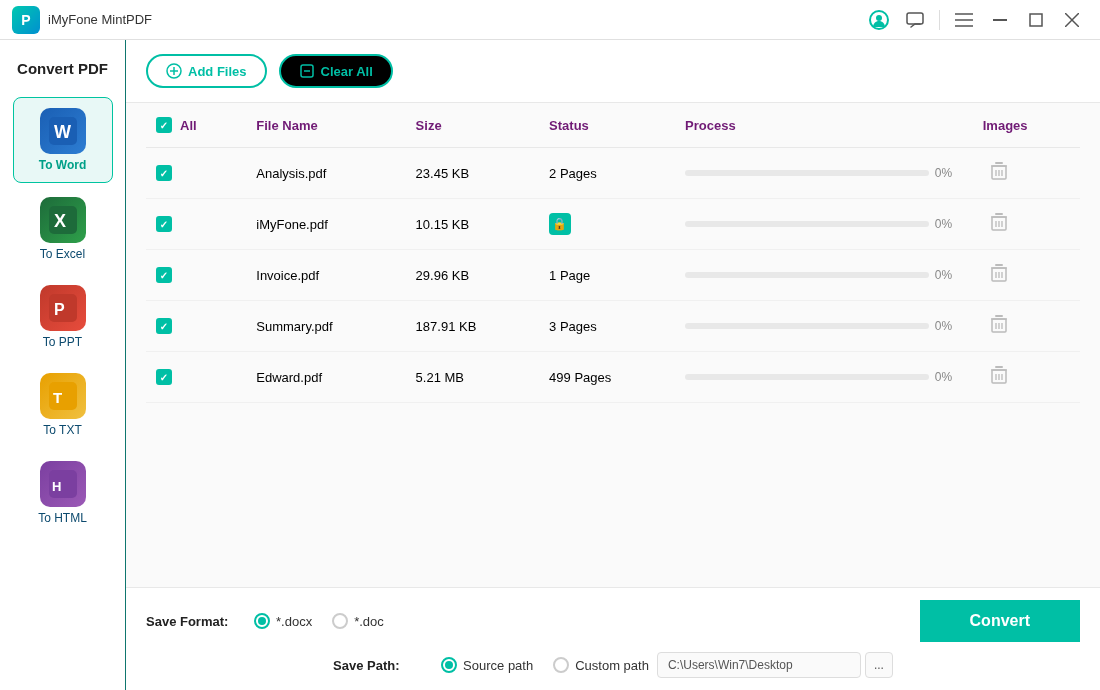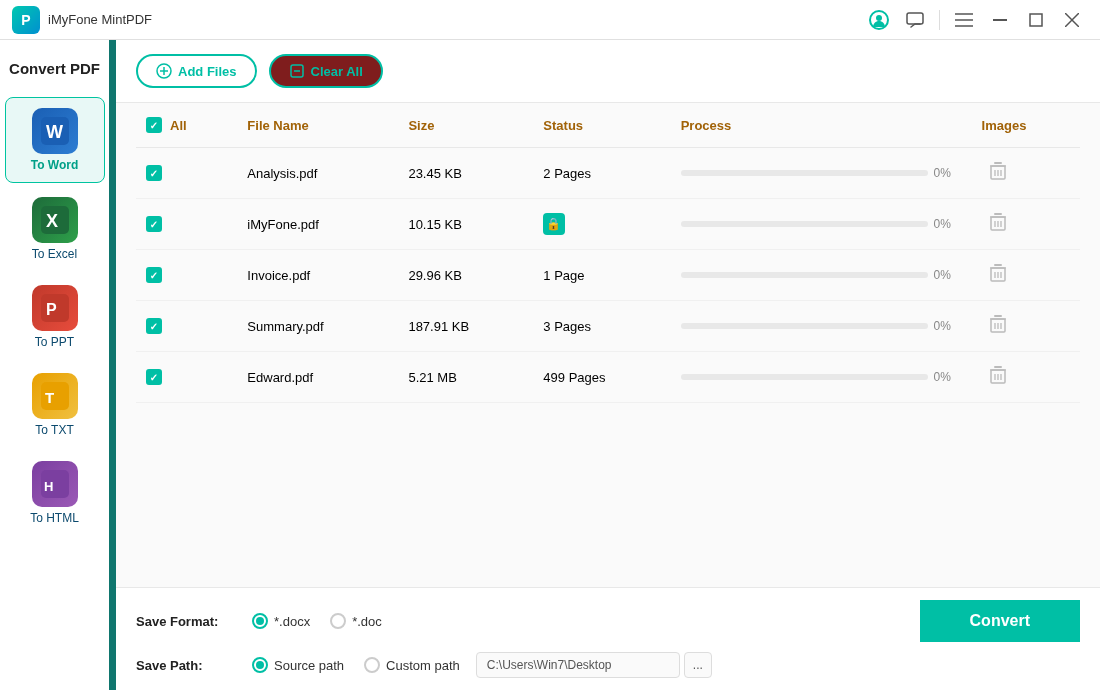--- a/index.html
+++ b/index.html
@@ -26,21 +26,21 @@
     }
     .titlebar-sep { width: 1px; height: 20px; background: #ddd; margin: 0 4px; }
 
     
     .app { display: flex; flex-direction: column; height: 650px; }
 
     .main-layout { display: flex; flex: 1; overflow: hidden; }
 
     
     .sidebar {
-      width: 116px; background: #fff; border-right: 7px solid #0f766e;
+      width: 126px; background: #fff; border-right: 1px solid #0f766e;
       display: flex; flex-direction: column; align-items: center; padding: 10px 0; gap: 4px;
     }
     .sidebar-title { font-size: 15px; font-weight: 700; color: #222; padding: 10px 0 16px; text-align: center; }
     .sidebar-item {
       width: 100px; display: flex; flex-direction: column; align-items: center;
       padding: 10px 8px; border-radius: 8px; cursor: pointer; gap: 4px;
     }
     .sidebar-item.active { background: #e8f8f6; border: 1px solid #00c4a0; }
     .sidebar-item-icon {
       width: 46px; height: 46px; border-radius: 10px;
@@ -62,30 +62,30 @@
 
     
     .toolbar { background: #fff; padding: 14px 20px; display: flex; gap: 12px; border-bottom: 1px solid #e8e8e8; }
     .btn-add {
       display: flex; align-items: center; gap: 6px; padding: 7px 18px;
       border: 2px solid #00bfa5; border-radius: 20px; background: white;
       color: #00bfa5; font-size: 13px; font-weight: 600; cursor: pointer;
     }
     .btn-clear {
       display: flex; align-items: center; gap: 6px; padding: 7px 18px;
-      border: 2px solid #00bfa5; border-radius: 20px; background: #7f1d1d;
+      border: 2px solid #00bfa5; border-radius: 20px; background: #000000;
       color: #00bfa5; font-size: 13px; font-weight: 600; cursor: pointer;
     }
 
     
     .file-table-wrap { flex: 1; overflow-y: auto; padding: 0 20px; }
     .file-table { width: 100%; border-collapse: collapse; }
     .file-table th {
       padding: 14px 10px; text-align: left; font-weight: 700; font-size: 13px;
-      color: #a16207; border-bottom: 1px solid #e8e8e8; background: #fafafa;
+      color: #701a75; border-bottom: 1px solid #e8e8e8; background: #fafafa;
     }
     .file-table td { padding: 10px 10px; border-bottom: 1px solid #f0f0f0; vertical-align: middle; }
 
     
     .cb-wrap { display: flex; align-items: center; }
     .custom-cb {
       width: 16px; height: 16px; border-radius: 3px; border: 2px solid #00bfa5;
       background: #00bfa5; display: flex; align-items: center; justify-content: center;
       cursor: pointer;
     }
@@ -104,21 +104,21 @@
     .status-lock {
       display: inline-flex; align-items: center; justify-content: center;
       width: 22px; height: 22px; background: #00bfa5; border-radius: 4px; color: white; font-size: 12px;
     }
 
     
     .footer {
       background: #fff; border-top: 1px solid #e8e8e8; padding: 12px 20px;
       display: flex; flex-direction: column; gap: 10px;
     }
-    .footer-row { display: flex; align-items: center; gap: 16px; }
+    .footer-row { display: flex; align-items: center; gap: 8px; justify-content: center; }
     .footer-label { font-size: 13px; font-weight: 700; color: #222; min-width: 100px; }
     .radio-group { display: flex; align-items: center; gap: 20px; }
     .radio-item { display: flex; align-items: center; gap: 6px; cursor: pointer; font-size: 13px; color: #333; }
     .radio-dot {
       width: 16px; height: 16px; border-radius: 50%; border: 2px solid #ccc;
       display: flex; align-items: center; justify-content: center;
     }
     .radio-dot.selected { border-color: #00bfa5; }
     .radio-dot.selected::after { content: ''; width: 8px; height: 8px; border-radius: 50%; background: #00bfa5; }
 

